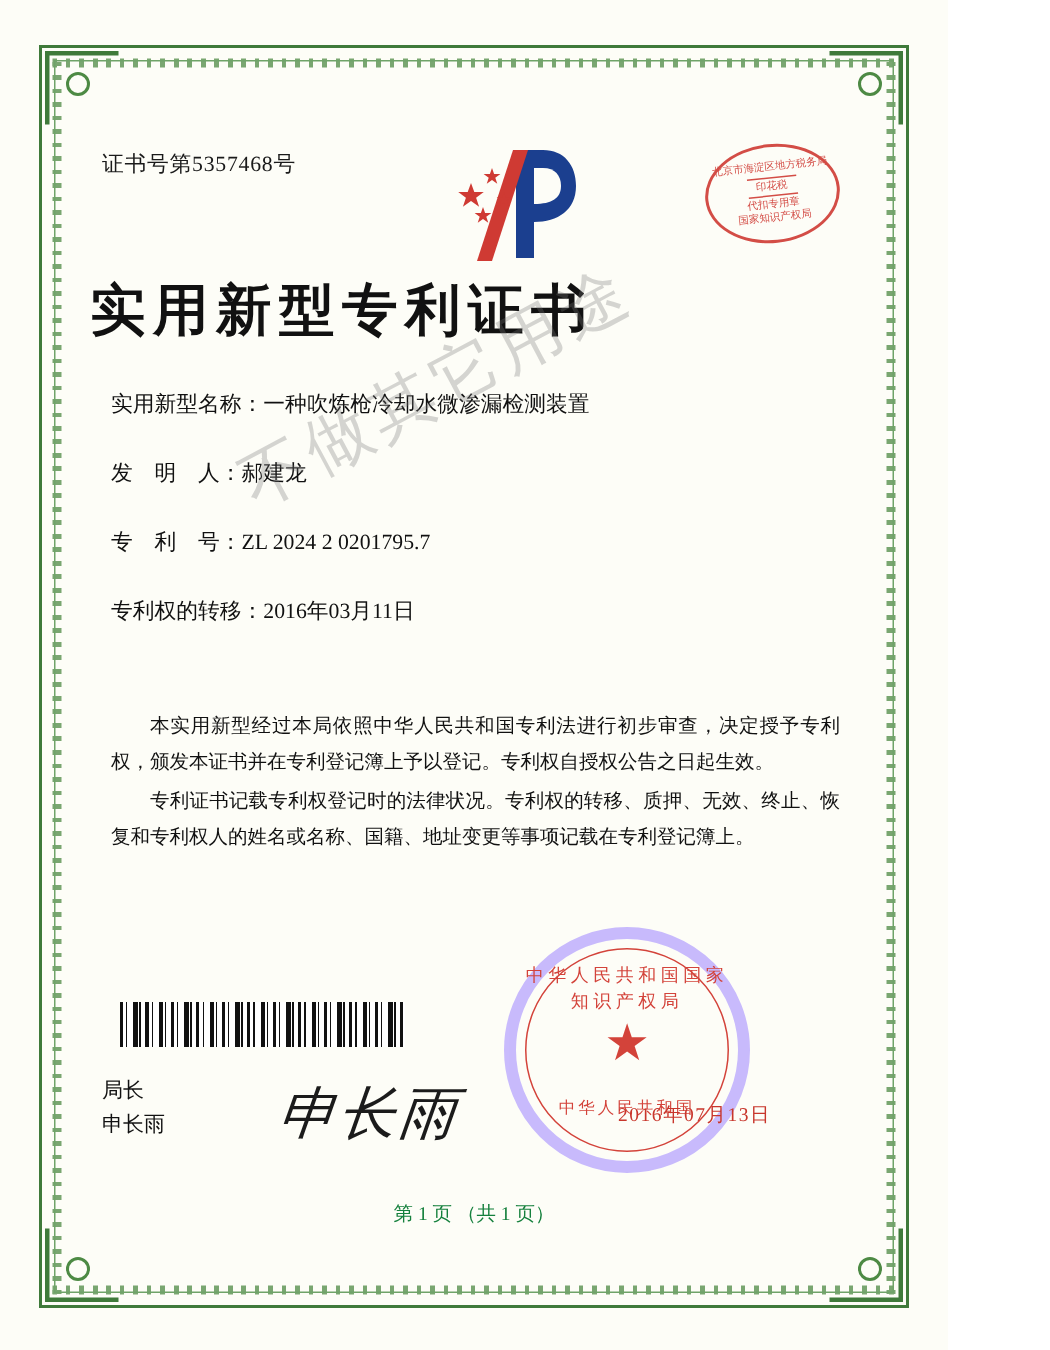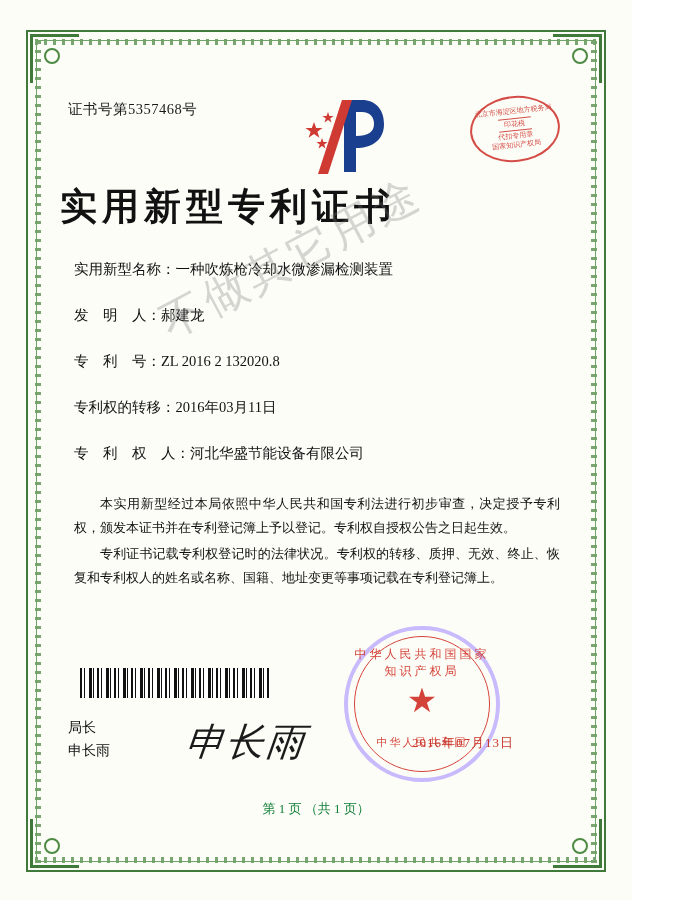--- a/index.html
+++ b/index.html
@@ -164,21 +164,21 @@
   }
   .field-value {
     display: inline-block;
     color: #111;
   }
 
   .paragraphs {
     position: absolute;
     left: 14px;
     right: 12px;
-    top: 428px;
+    top: 408px;
     font-size: 13px;
     line-height: 1.85;
     color: #111;
     text-align: justify;
   }
   .paragraphs p {
     margin: 0 0 2px 0;
     text-indent: 26px;
   }
 
@@ -231,21 +231,21 @@
     transform: skewX(-6deg);
   }
 
   
   .seal {
     position: absolute;
     right: 72px;
     bottom: 58px;
     width: 148px;
     height: 148px;
-    border: 4px solid #c4b5fd;
+    border: 8px solid #c4b5fd;
     border-radius: 50%;
     color: #d0342b;
     opacity: .92;
   }
   .seal .seal-inner {
     position: absolute;
     inset: 6px;
     border: 1px solid #d0342b;
     border-radius: 50%;
   }
@@ -332,27 +332,24 @@
     <div class="doc-title">实用新型专利证书</div>
 
     <div class="fields">
       <div class="field-row">
         <span class="field-label">实用新型名称：</span><span class="field-value">一种吹炼枪冷却水微渗漏检测装置</span>
       </div>
       <div class="field-row">
         <span class="field-label">发　明　人：</span><span class="field-value">郝建龙</span>
       </div>
       <div class="field-row">
-        <span class="field-label">专　利　号：</span><span class="field-value">ZL 2016 2 132020.8</span>
+        <span class="field-label">专　利　号：</span><span class="field-value">ZL 2024 2 0201795.7</span>
       </div>
       <div class="field-row">
         <span class="field-label">专利权的转移：</span><span class="field-value">2016年03月11日</span>
-      </div>
-      <div class="field-row">
-        <span class="field-label">专　利　权　人：</span><span class="field-value">河北华盛节能设备有限公司</span>
       </div>
     </div>
 
     <div class="paragraphs">
       <p>本实用新型经过本局依照中华人民共和国专利法进行初步审查，决定授予专利权，颁发本证书并在专利登记簿上予以登记。专利权自授权公告之日起生效。</p>
       <p>专利证书记载专利权登记时的法律状况。专利权的转移、质押、无效、终止、恢复和专利权人的姓名或名称、国籍、地址变更等事项记载在专利登记簿上。</p>
     </div>
 
     <div class="barcode"></div>
 

